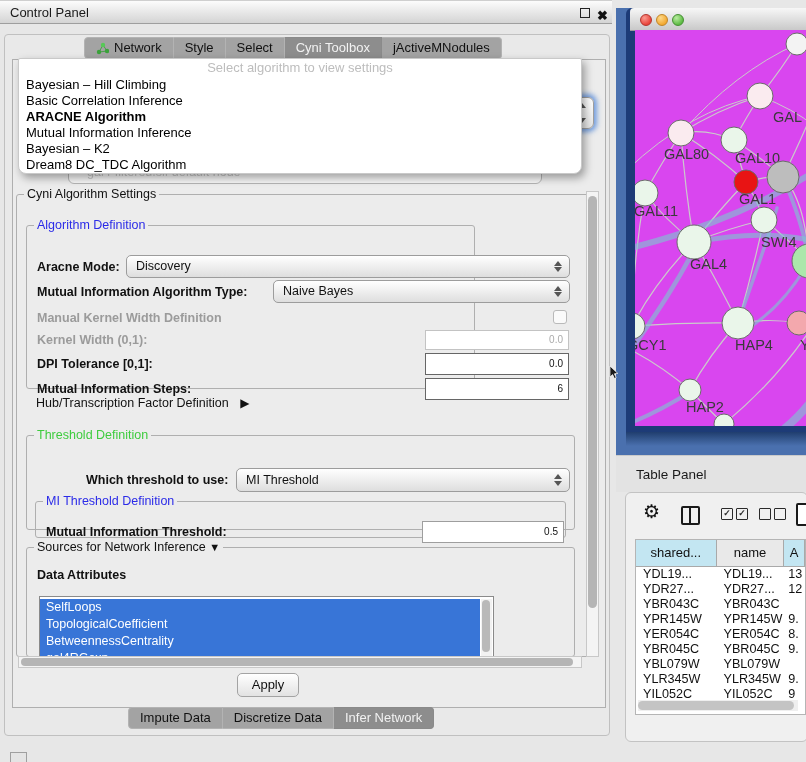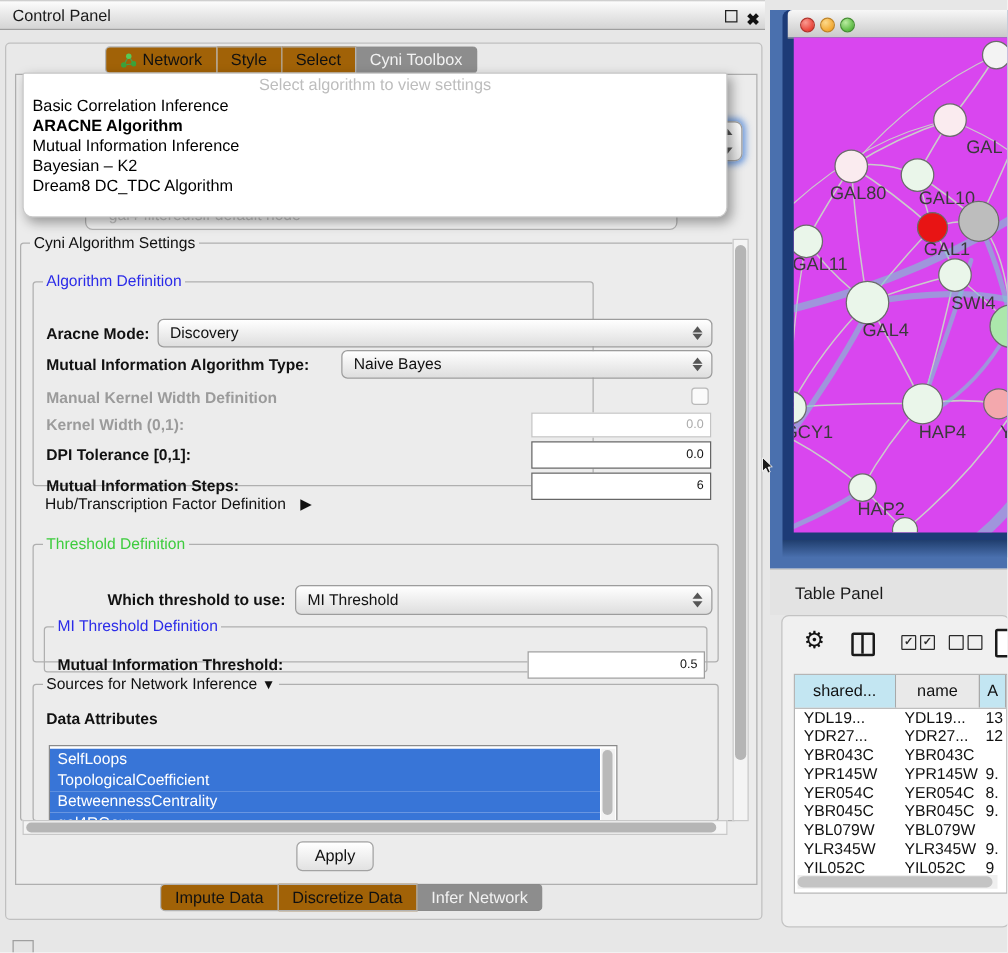--- a/index.html
+++ b/index.html
@@ -16,21 +16,21 @@
   .close-icon{position:absolute;right:4px;top:3px;font-size:13px;font-weight:bold;color:#111;}
 
   .cp-outer{left:4px;top:34px;width:604px;height:700px;background:#E9E9E9;
     border:1px solid #C0C0C0;border-radius:4px;}
   .cp-body{left:12px;top:59px;width:592px;height:647px;background:#ECECEC;
     border:1px solid #AFAFAF;z-index:1;}
 
   .tabbar{display:flex;z-index:4;height:22px;}
   .tabbar-top{left:84px;top:37px;}
   .tabbar-bottom{left:128px;top:707px;}
-  .tab{background:#a16207;border:1px solid #B3B3B3;border-left:none;
+  .tab{background:#a3a3a3;border:1px solid #B3B3B3;border-left:none;
     padding:0 11px;line-height:20px;font-size:13px;white-space:nowrap;
     display:flex;align-items:center;gap:5px;}
   .tab:first-child{border-left:1px solid #B3B3B3;border-radius:4px 0 0 4px;}
   .tab:last-child{border-radius:0 4px 4px 0;}
   .tab.selected{background:#8D8D8D;color:#F2F2F2;border-color:#8A8A8A;}
 
   fieldset.fs{position:absolute;border:1px solid #AFAFAF;border-radius:3px;
     margin:0;padding:0;box-sizing:border-box;}
   fieldset.fs legend{font-size:12.5px;padding:0 3px;margin-left:7px;}
   .legend-blue{color:#2B2BE8;}
@@ -164,20 +164,23 @@
       </div>
       <div class="tab">
         <span>Style</span>
       </div>
       <div class="tab">
         <span>Select</span>
       </div>
       <div class="tab selected">
         <span>Cyni Toolbox</span>
       </div>
+      <div class="tab">
+        <span>jActiveMNodules</span>
+      </div>
     </div>
 
   <fieldset class="fs" style="left:16px;top:187px;width:574px;height:470px;z-index:2;overflow:hidden;">
     <legend>Cyni Algorithm Settings</legend>
   </fieldset>
 
   <fieldset class="fs" style="left:26px;top:218px;width:449px;height:171px;z-index:3;">
     <legend class="legend-blue">Algorithm Definition</legend>
     <span class="lbl" style="left:10px;top:28px;">Aracne Mode:</span>
     <div class="combo" style="left:99px;top:23px;width:444px;height:23px;">
@@ -257,20 +260,21 @@
     </div>
 
   <div class="abs ghost-combo">gal4-filtered.sif default node</div>
   <div class="abs focus-combo">
     <span class="stepper"></span>
   </div>
 
   <div class="abs dd-overlay">
     <div class="dd-placeholder">Select algorithm to view settings</div>
     <div>
+        <div class="dd-item">Bayesian – Hill Climbing</div>
         <div class="dd-item">Basic Correlation Inference</div>
         <div class="dd-item bold">ARACNE Algorithm</div>
         <div class="dd-item">Mutual Information Inference</div>
         <div class="dd-item">Bayesian – K2</div>
         <div class="dd-item">Dream8 DC_TDC Algorithm</div>
       </div>
   </div>
 
   <div class="abs desktop"></div>
 

